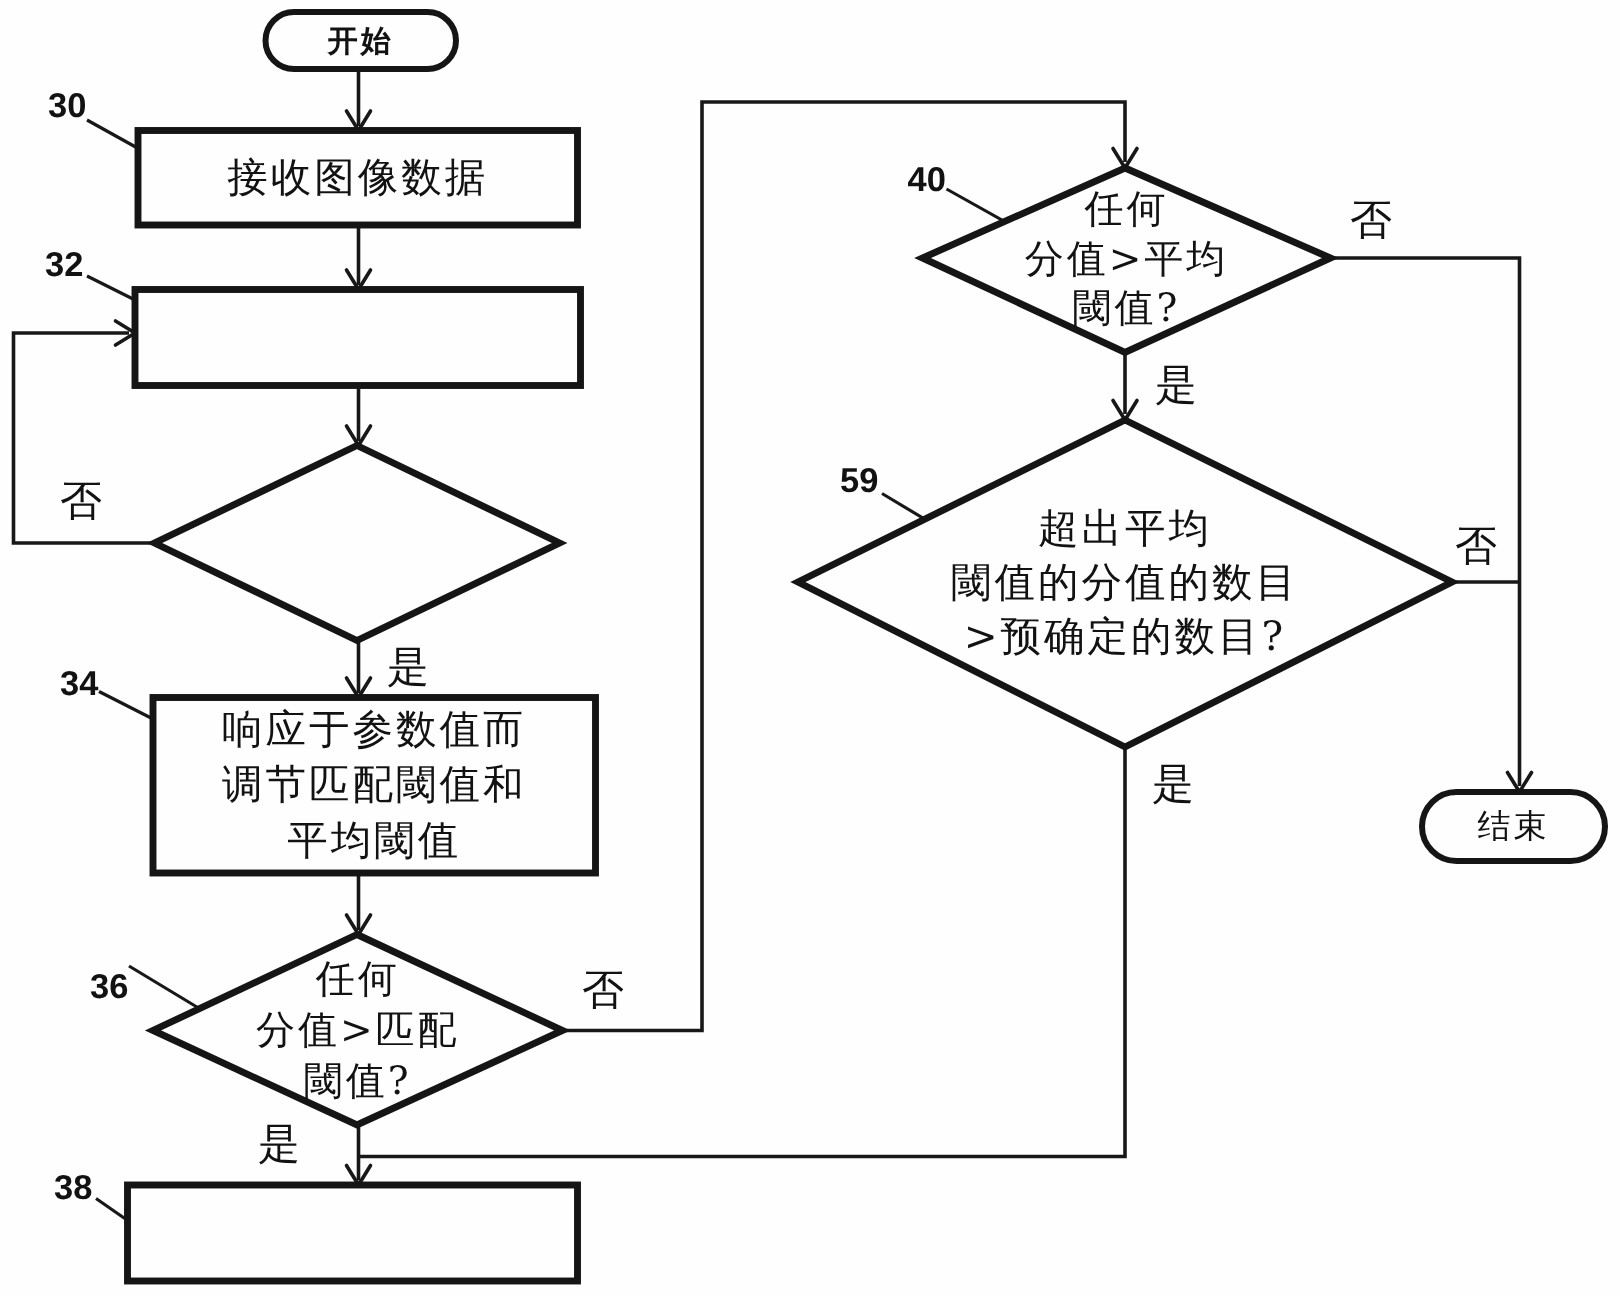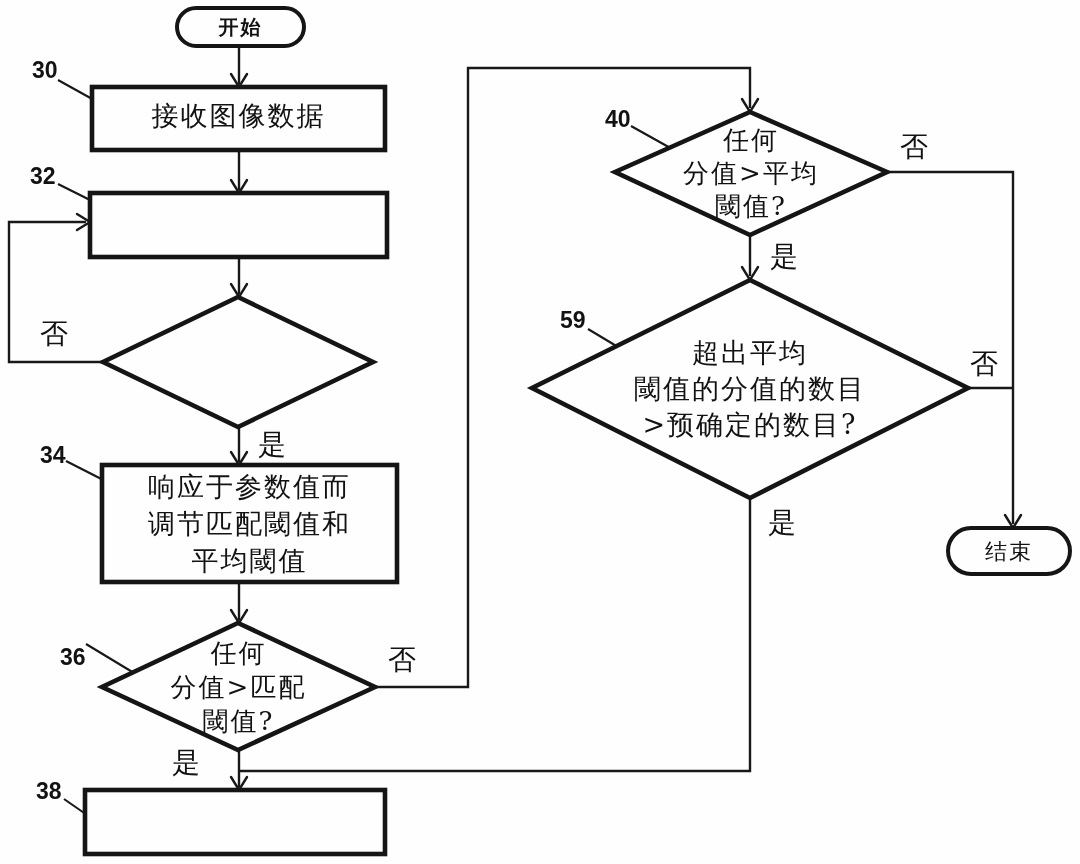--- a/index.html
+++ b/index.html
@@ -114,21 +114,21 @@
     <rect class="shape" x="102" y="465" width="295" height="117" stroke-width="4.6"></rect>
     <polygon class="shape" points="238,623 375,687 238,750 102,687" stroke-width="4.6"></polygon>
     <rect class="shape" x="85" y="790" width="300" height="64" stroke-width="4.6"></rect>
     <polygon class="shape" points="750,112 887,172 750,235 615,172" stroke-width="4.6"></polygon>
     <polygon class="shape" points="750,280 968,388 750,498 532,388" stroke-width="4.6"></polygon>
     <rect class="shape" x="948" y="528" width="122" height="46" rx="23" stroke-width="4"></rect>
   </svg>
 
   <div class="txt" style="left:177px; top:8px;  width:127px; height:38px; font-size:20px;font-weight:bold;">开始</div>
 
-  <div class="txt" style="left:92px;  top:87px;  width:293px; height:63px;font-family:Liberation Mono, monospace;">接收图像数据</div>
+  <div class="txt" style="left:92px;  top:87px;  width:293px; height:63px;">接收图像数据</div>
 
 
 
   <div class="txt" style="left:102px; top:465px; width:295px; height:117px; line-height:37px;">响应于参数值而
 调节匹配閾值和
 平均閾值</div>
 
   <div class="txt" style="left:102px; top:623px; width:273px; height:127px; font-size:26px; line-height:34px;">任何
 分值&gt;匹配
 閾值?</div>

